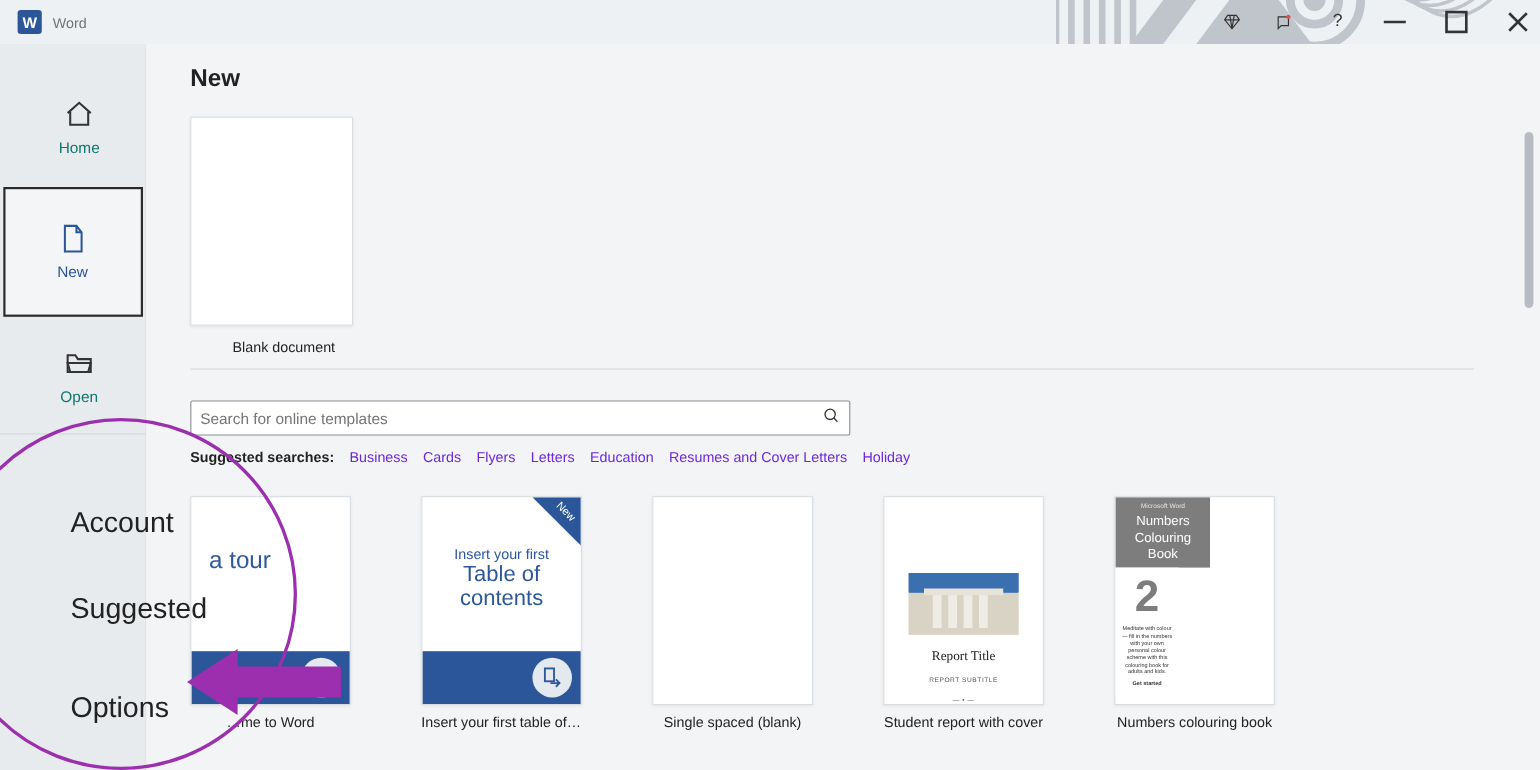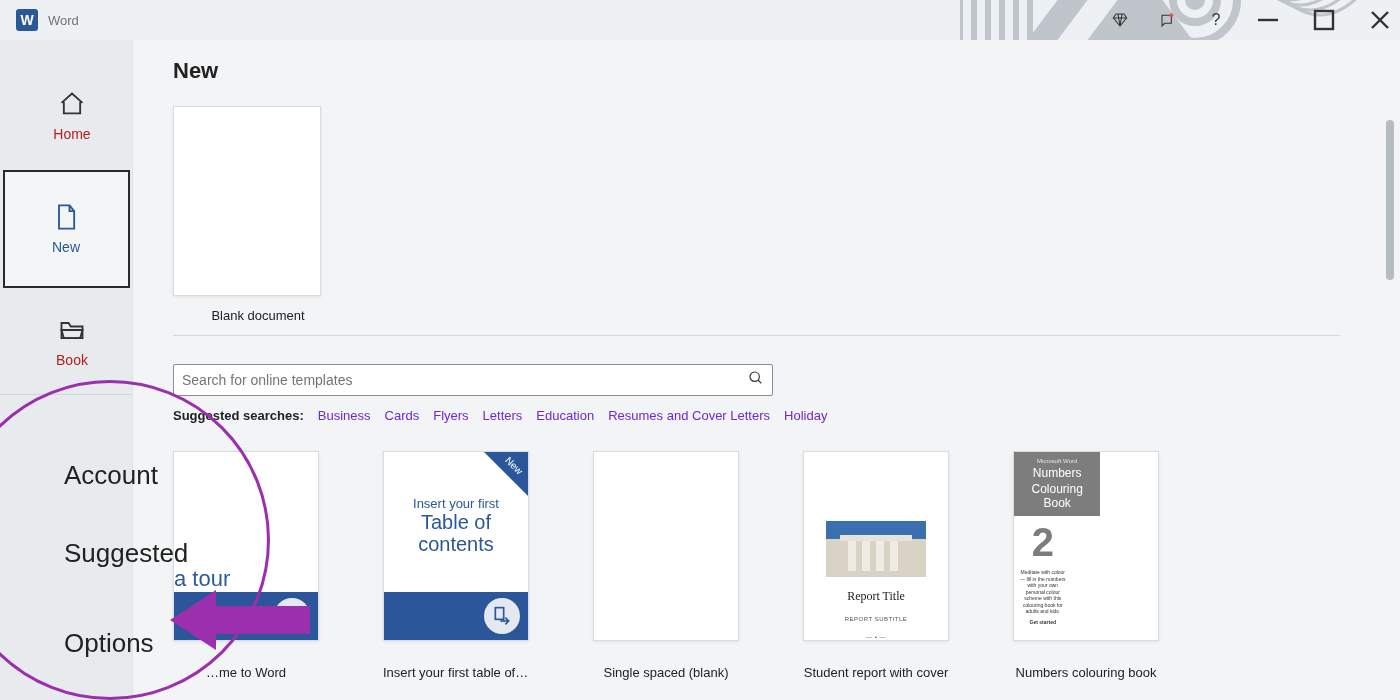--- a/index.html
+++ b/index.html
@@ -35,21 +35,21 @@
     display: flex; height: 660px;
   }
   .sidebar {
     width: 133px; background: #e8ebee; padding-top: 36px;
     display: flex; flex-direction: column; align-items: center;
     border-right: 1px solid #dfe3e7;
   }
   .nav-item {
     width: 100%; height: 80px; display: flex; flex-direction: column;
     align-items: center; justify-content: center; gap: 8px;
-    font-size: 14px; color: #b91c1c; cursor: pointer; margin-left: 12px;
+    font-size: 14px; color: #0f766e; cursor: pointer; margin-left: 12px;
   }
   .nav-item.selected {
     margin: 14px 4px;
     width: 127px; height: 118px;
     border: 2px solid #2a2a2a; color: #2b579a;
     background: #f3f5f7;
   }
   .nav-item.selected .ico { color: #2b579a; }
   .nav-item .ico { width: 28px; height: 28px; color: #333; }
   .nav-item .ico svg { width: 100%; height: 100%; }
@@ -87,24 +87,24 @@
 
   .templates {
     margin-top: 28px; display: flex; gap: 64px; padding-right: 40px;
   }
   .template { width: 146px; text-align: center; }
   .tthumb {
     width: 146px; height: 190px; background: #fff; border: 1px solid #d8dde2;
     box-shadow: 0 1px 3px rgba(0,0,0,0.08);
     display: flex; flex-direction: column; position: relative; overflow: hidden;
   }
-  .tcaption { font-size: 13px; margin-top: 24px; color: #222; white-space: nowrap; overflow: hidden; text-overflow: ellipsis; }
-
-  
-  .t1 .top { flex: 1; display: flex; align-items: flex-end; padding-left: 0; }
+  .tcaption { font-size: 13px; margin-top: 8px; color: #222; white-space: nowrap; overflow: hidden; text-overflow: ellipsis; }
+
+  
+  .t1 .top { flex: 1; display: flex; align-items: flex-start; padding-left: 16px; margin-top: 44px; }
   .t1 .top span { font-size: 22px; color: #2e5a9c; }
   .t1 .bot { height: 48px; background: #2b579a; position: relative; }
   .t1 .circle { position: absolute; right: 8px; bottom: 6px; width: 36px; height: 36px; border-radius: 50%; background: #e4e9ef; display: flex; align-items: center; justify-content: center; }
   .t1 .circle svg { width: 20px; height: 20px; color: #2b579a; }
 
   
   .t2 .ribbon {
     position: absolute; top: 0; right: 0; width: 0; height: 0;
     border-left: 44px solid transparent; border-top: 44px solid #2b579a;
   }
@@ -238,21 +238,21 @@
       </span>
       <span>New</span>
     </div>
     <div class="nav-item">
       <span class="ico">
         <svg viewBox="0 0 24 24" fill="none" stroke="currentColor" stroke-width="1.6">
             <path d="M3 6h6l2 3h10v10H3z"></path>
             <path d="M3 12h18l-2 7H5z"></path>
           </svg>
       </span>
-      <span>Book</span>
+      <span>Open</span>
     </div>
     <hr>
   </div>
 
   <div class="main">
     <h1>New</h1>
 
     <div class="blank-card">
       <div class="blank-thumb"></div>
       <div class="caption">Blank document</div>

